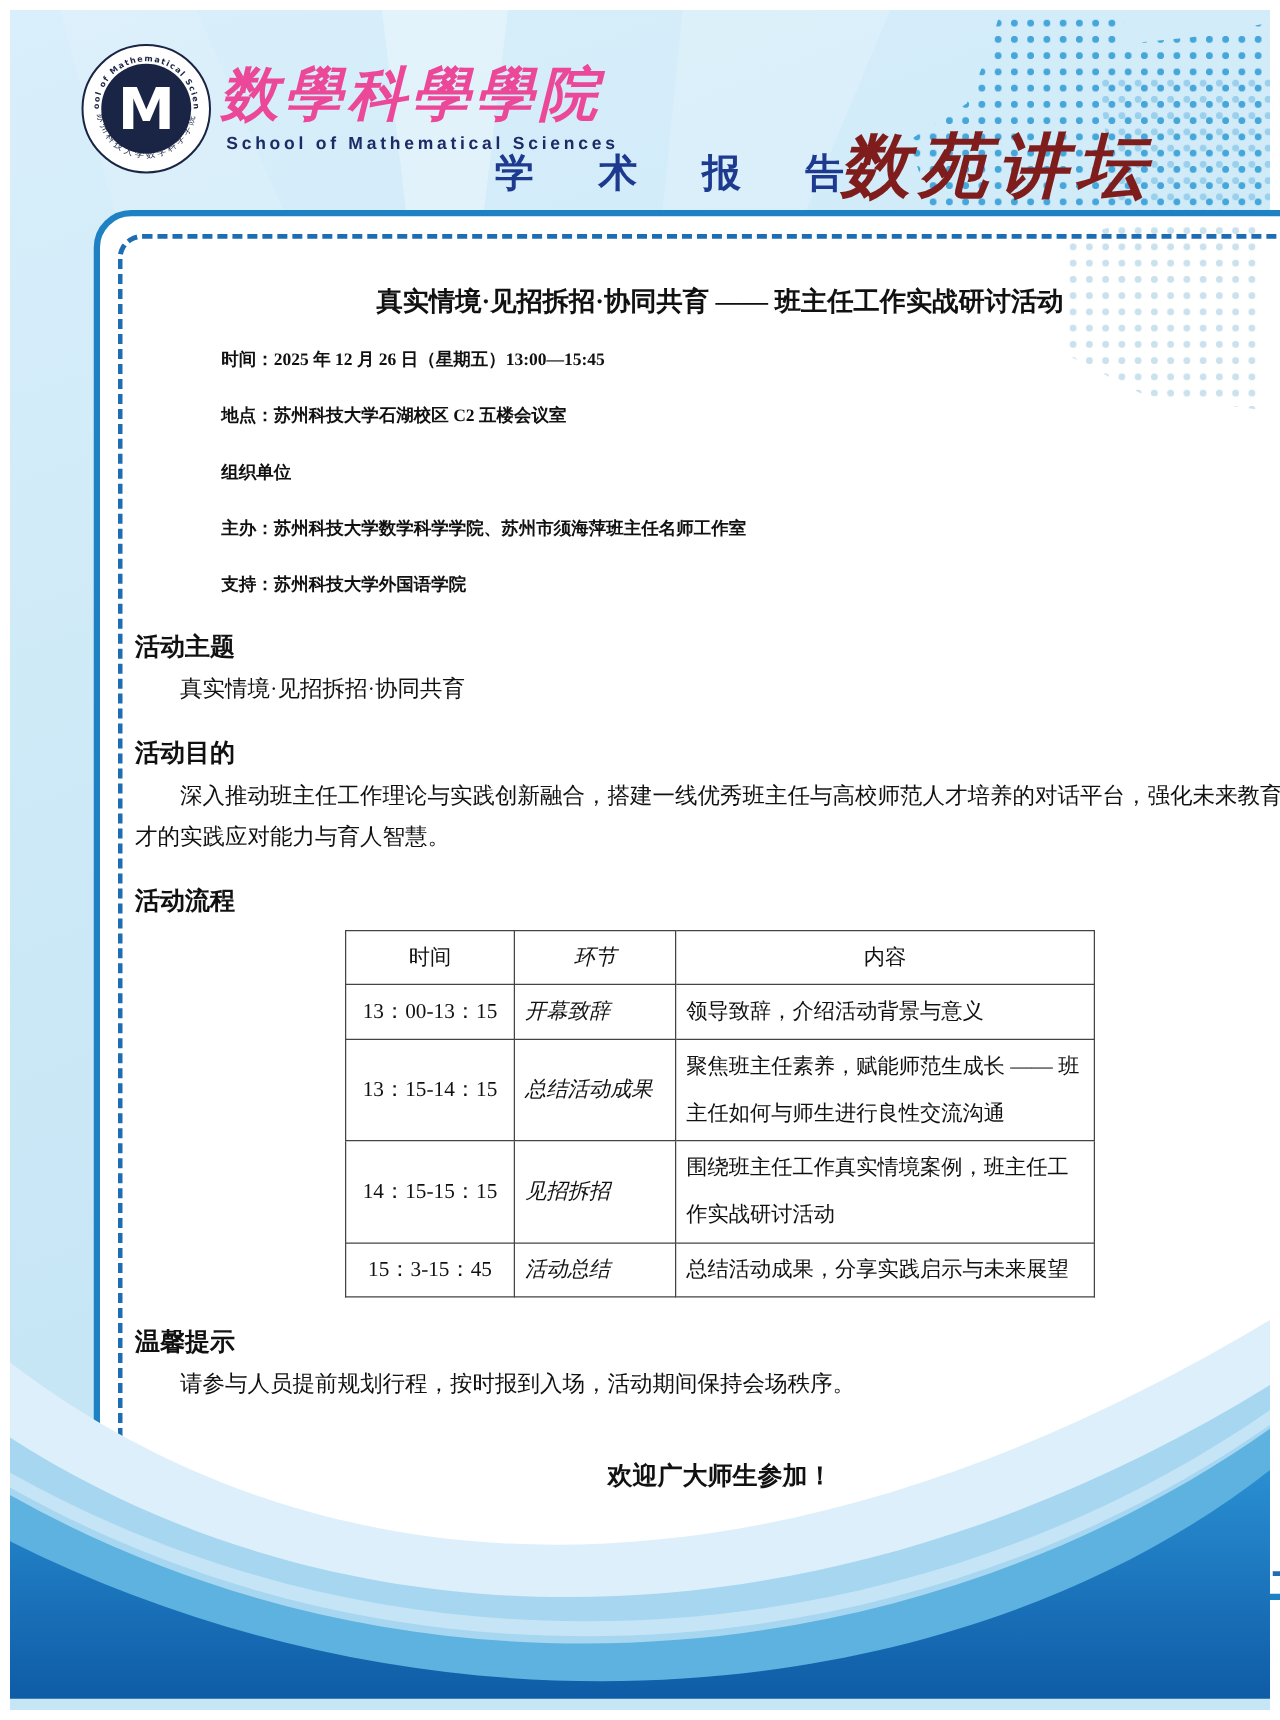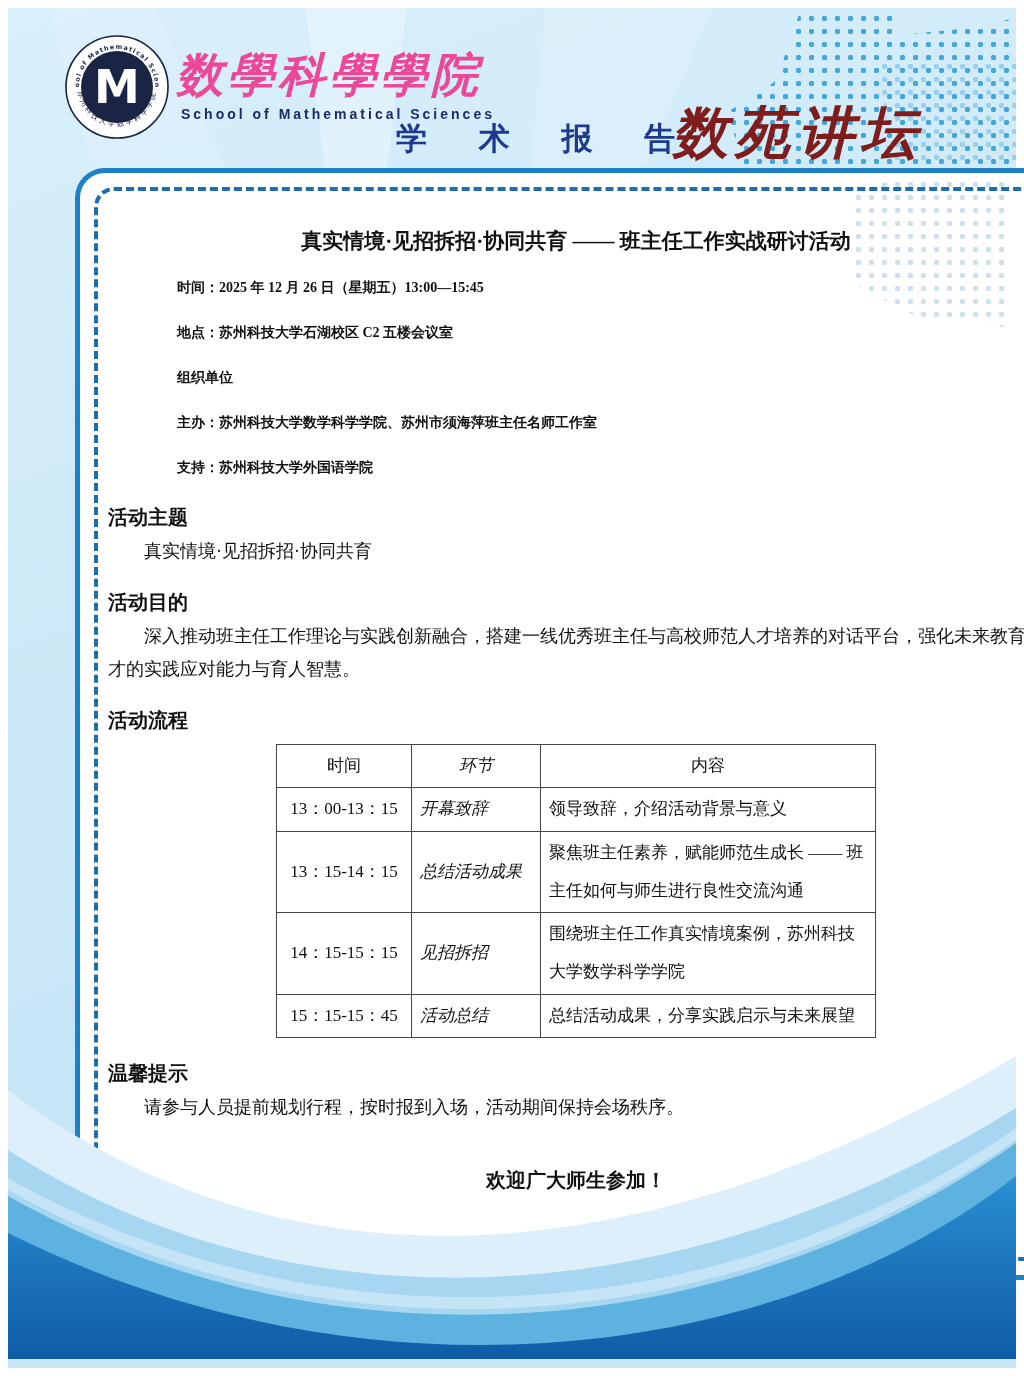--- a/index.html
+++ b/index.html
@@ -121,24 +121,24 @@
             <td class="c-desc">领导致辞，介绍活动背景与意义</td>
           </tr>
           <tr>
             <td class="c-time">13：15-14：15</td>
             <td class="c-stage">总结活动成果</td>
             <td class="c-desc">聚焦班主任素养，赋能师范生成长 —— 班主任如何与师生进行良性交流沟通</td>
           </tr>
           <tr>
             <td class="c-time">14：15-15：15</td>
             <td class="c-stage">见招拆招</td>
-            <td class="c-desc">围绕班主任工作真实情境案例，苏州科技大学数学科学学院</td>
+            <td class="c-desc">围绕班主任工作真实情境案例，班主任工作实战研讨活动</td>
           </tr>
           <tr>
-            <td class="c-time">15：15-15：45</td>
+            <td class="c-time">15：3-15：45</td>
             <td class="c-stage">活动总结</td>
             <td class="c-desc">总结活动成果，分享实践启示与未来展望</td>
           </tr>
         </tbody>
       </table>
 
       <div class="sec-head">温馨提示</div>
       <div class="sec-body">请参与人员提前规划行程，按时报到入场，活动期间保持会场秩序。</div>
 
       <div class="closing">欢迎广大师生参加！</div>

